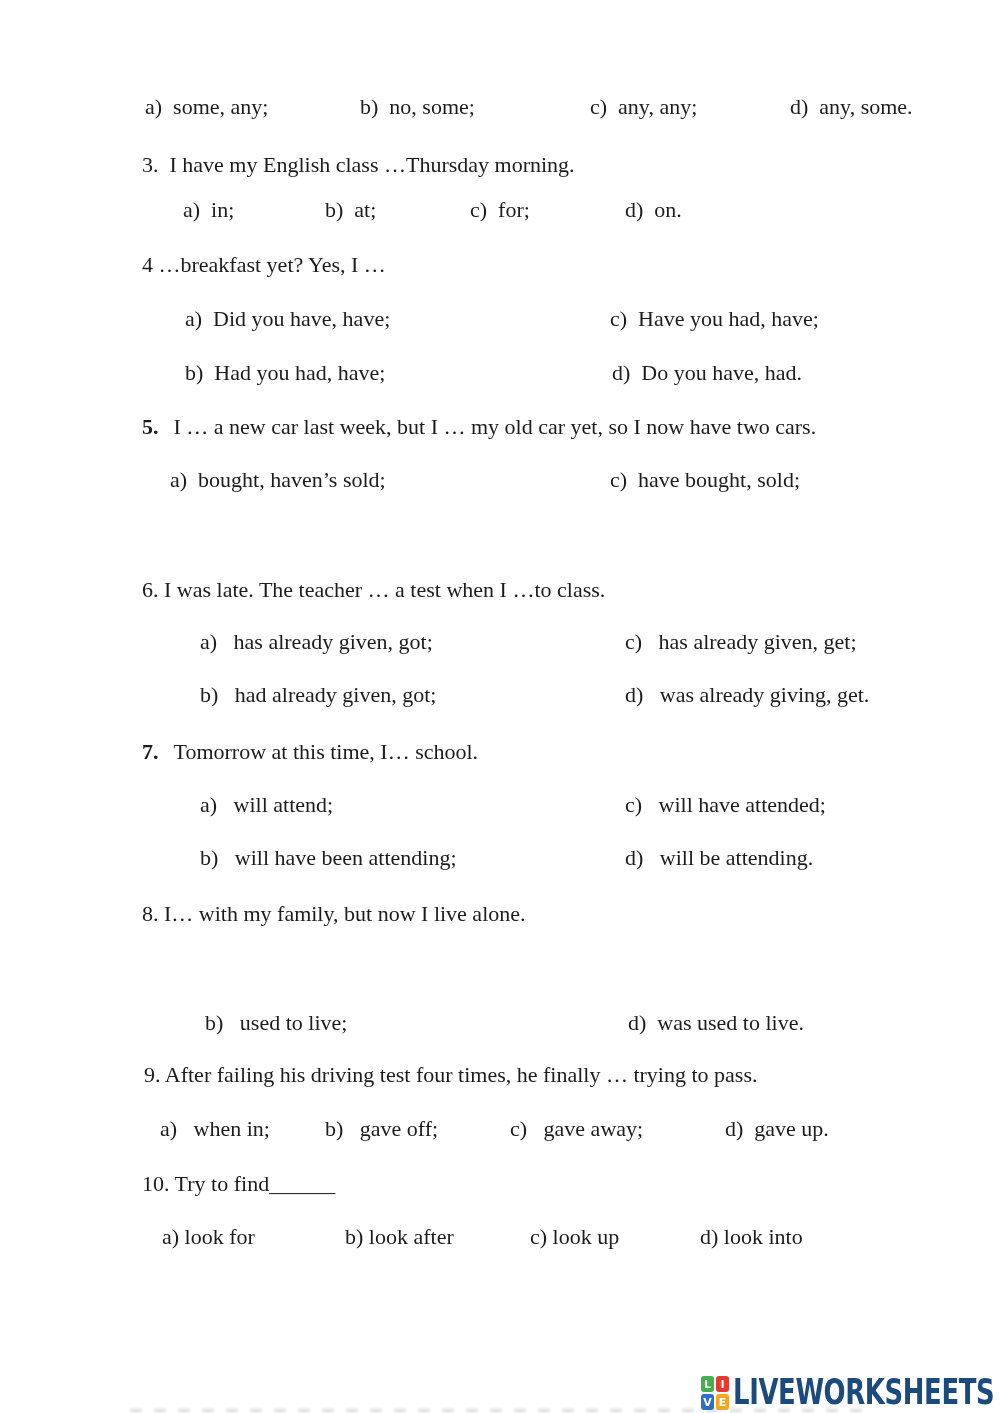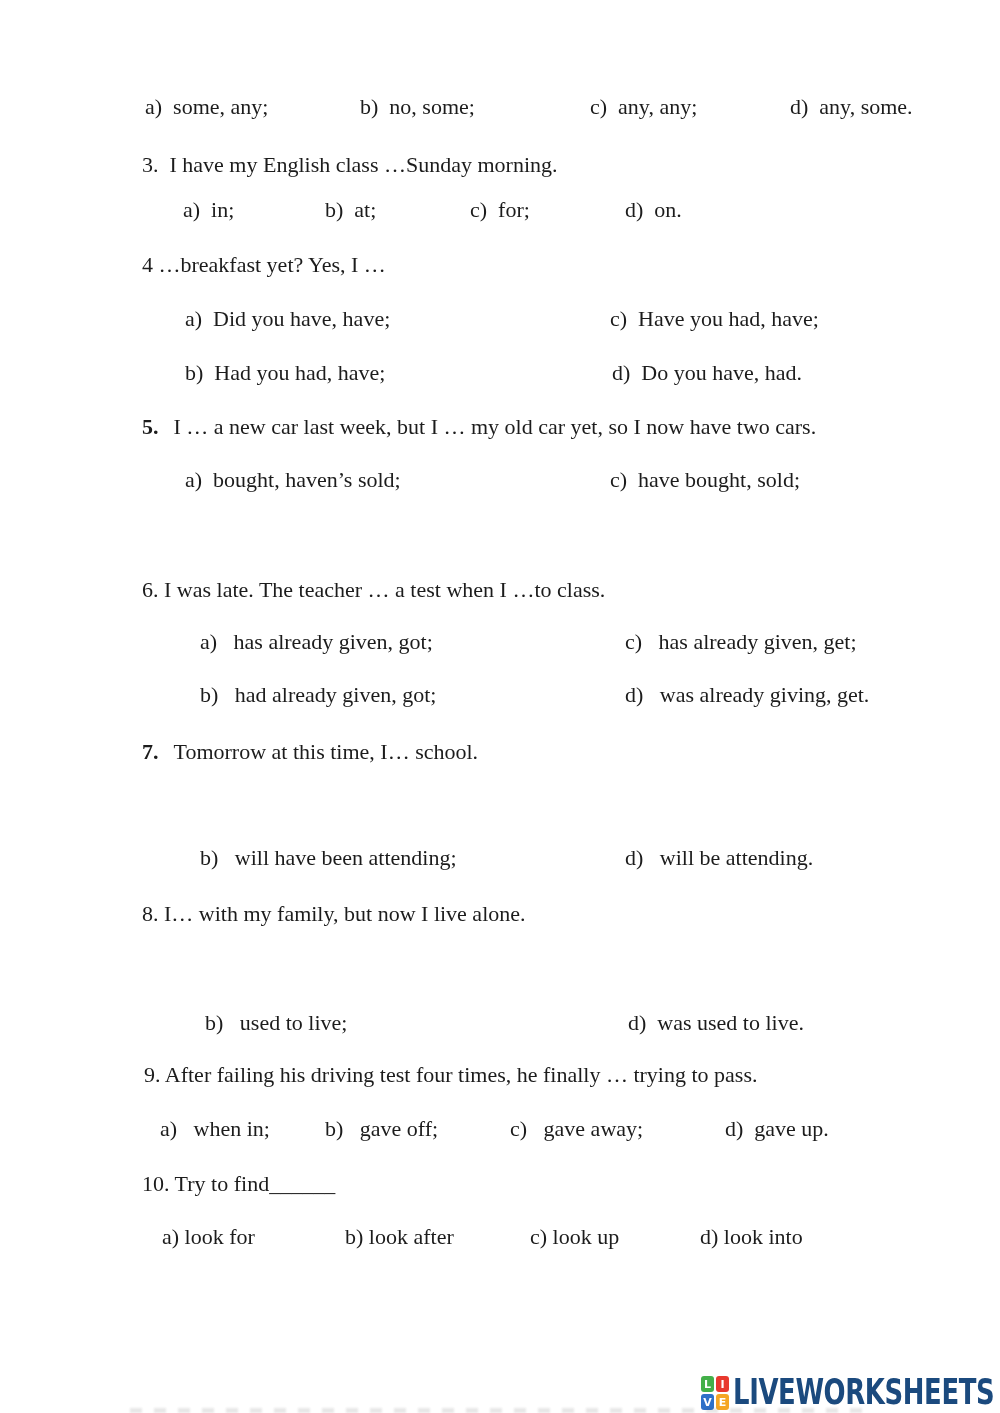--- a/index.html
+++ b/index.html
@@ -74,21 +74,21 @@
 <div class="page">
 
   <div class="row" style="top:94px">
     <span class="cell" style="left:145px">a)  some, any;</span>
     <span class="cell" style="left:360px">b)  no, some;</span>
     <span class="cell" style="left:590px">c)  any, any;</span>
     <span class="cell" style="left:790px">d)  any, some.</span>
   </div>
 
   <div class="row" style="top:152px">
-    <span class="cell" style="left:142px">3.  I have my English class …Sunday morning.</span>
+    <span class="cell" style="left:142px">3.  I have my English class …Thursday morning.</span>
   </div>
   <div class="row" style="top:197px">
     <span class="cell" style="left:183px">a)  in;</span>
     <span class="cell" style="left:325px">b)  at;</span>
     <span class="cell" style="left:470px">c)  for;</span>
     <span class="cell" style="left:625px">d)  on.</span>
   </div>
 
   <div class="row" style="top:252px">
     <span class="cell" style="left:142px">4 …breakfast yet? Yes, I …</span>
@@ -99,38 +99,42 @@
   </div>
   <div class="row" style="top:360px">
     <span class="cell" style="left:185px">b)  Had you had, have;</span>
     <span class="cell" style="left:612px">d)  Do you have, had.</span>
   </div>
 
   <div class="row" style="top:414px">
     <span class="cell" style="left:142px"><span class="num">5.</span><span class="after-num">I … a new car last week, but I … my old car yet, so I now have two cars.</span></span>
   </div>
   <div class="row" style="top:467px">
-    <span class="cell" style="left:185px">a)  bought, haven’s sold;</span>
+    <span class="cell" style="left:170px">a)  bought, haven’s sold;</span>
     <span class="cell" style="left:610px">c)  have bought, sold;</span>
   </div>
 
   <div class="row" style="top:577px">
     <span class="cell" style="left:142px">6. I was late. The teacher … a test when I …to class.</span>
   </div>
   <div class="row" style="top:629px">
     <span class="cell" style="left:200px">a)   has already given, got;</span>
     <span class="cell" style="left:625px">c)   has already given, get;</span>
   </div>
   <div class="row" style="top:682px">
     <span class="cell" style="left:200px">b)   had already given, got;</span>
     <span class="cell" style="left:625px">d)   was already giving, get.</span>
   </div>
 
   <div class="row" style="top:739px">
     <span class="cell" style="left:142px"><span class="num">7.</span><span class="after-num">Tomorrow at this time, I… school.</span></span>
+  </div>
+  <div class="row" style="top:792px">
+    <span class="cell" style="left:200px">a)   will attend;</span>
+    <span class="cell" style="left:625px">c)   will have attended;</span>
   </div>
   <div class="row" style="top:845px">
     <span class="cell" style="left:200px">b)   will have been attending;</span>
     <span class="cell" style="left:625px">d)   will be attending.</span>
   </div>
 
   <div class="row" style="top:901px">
     <span class="cell" style="left:142px">8. I… with my family, but now I live alone.</span>
   </div>
   <div class="row" style="top:1010px">

